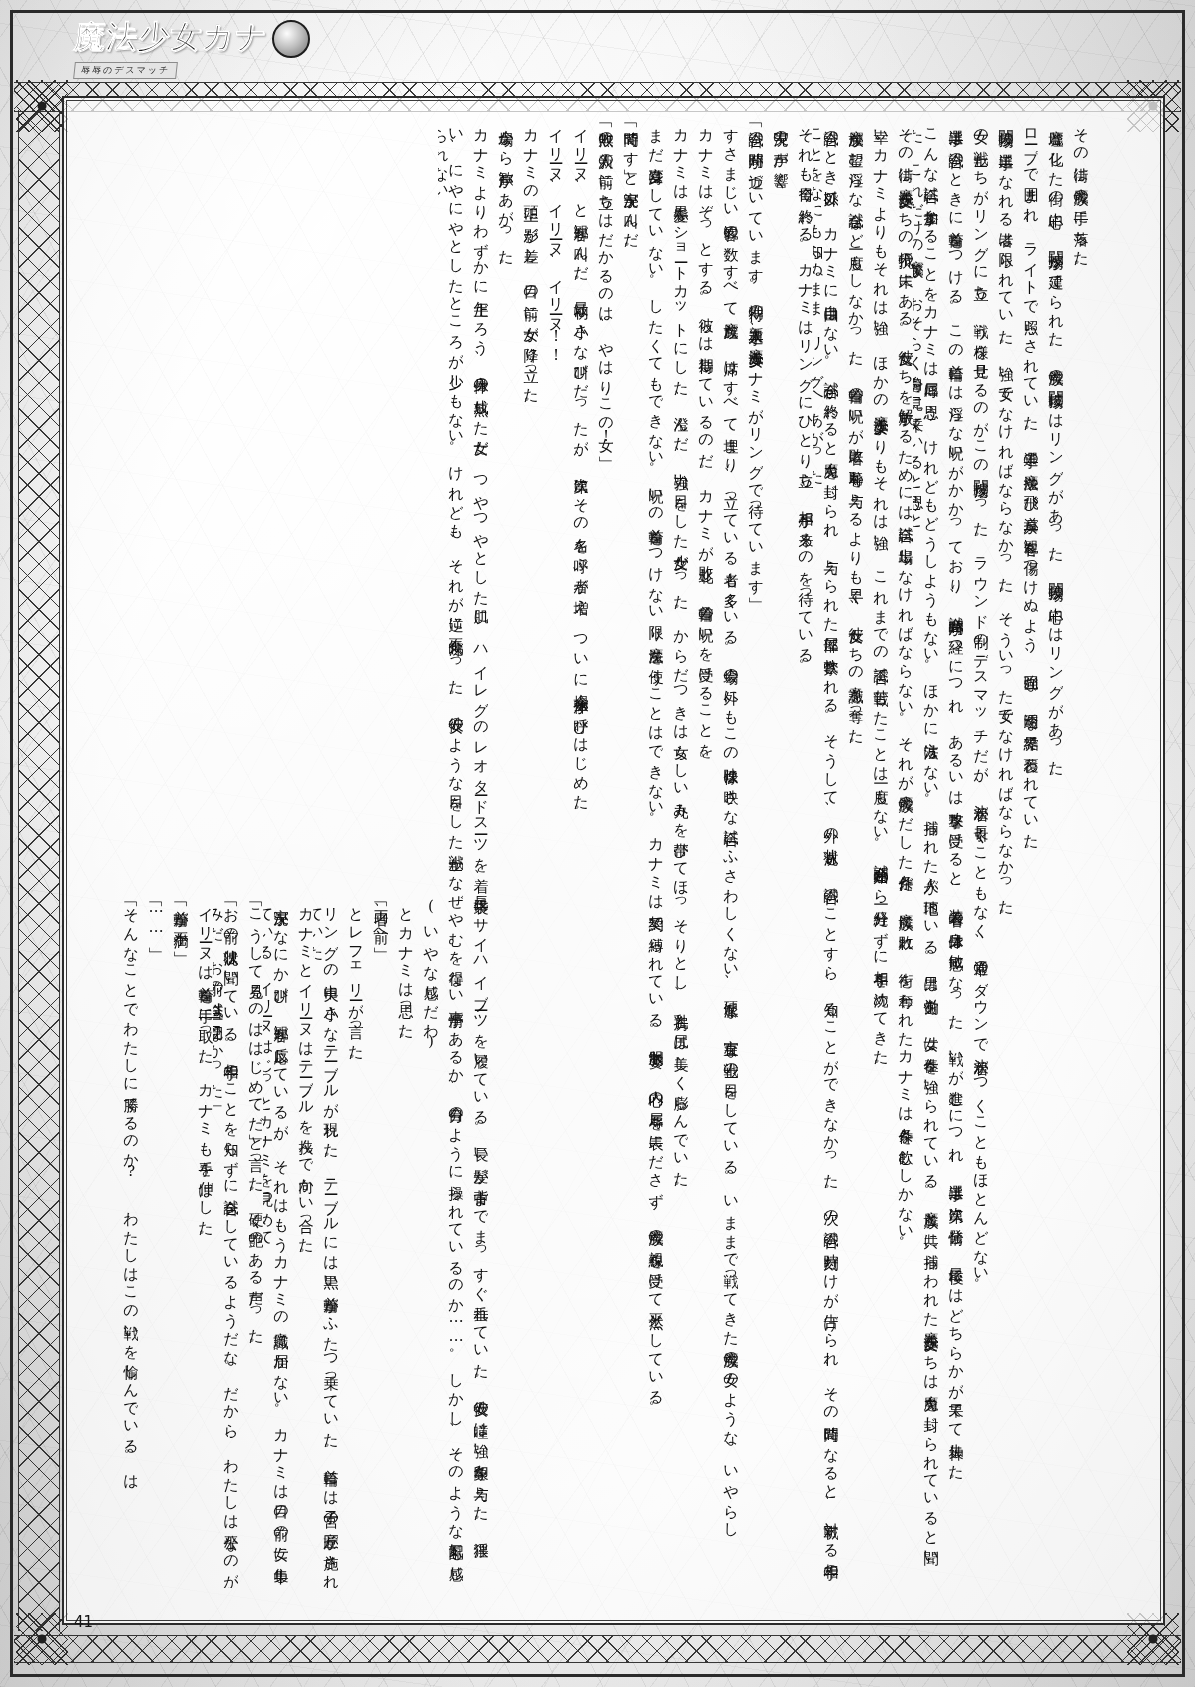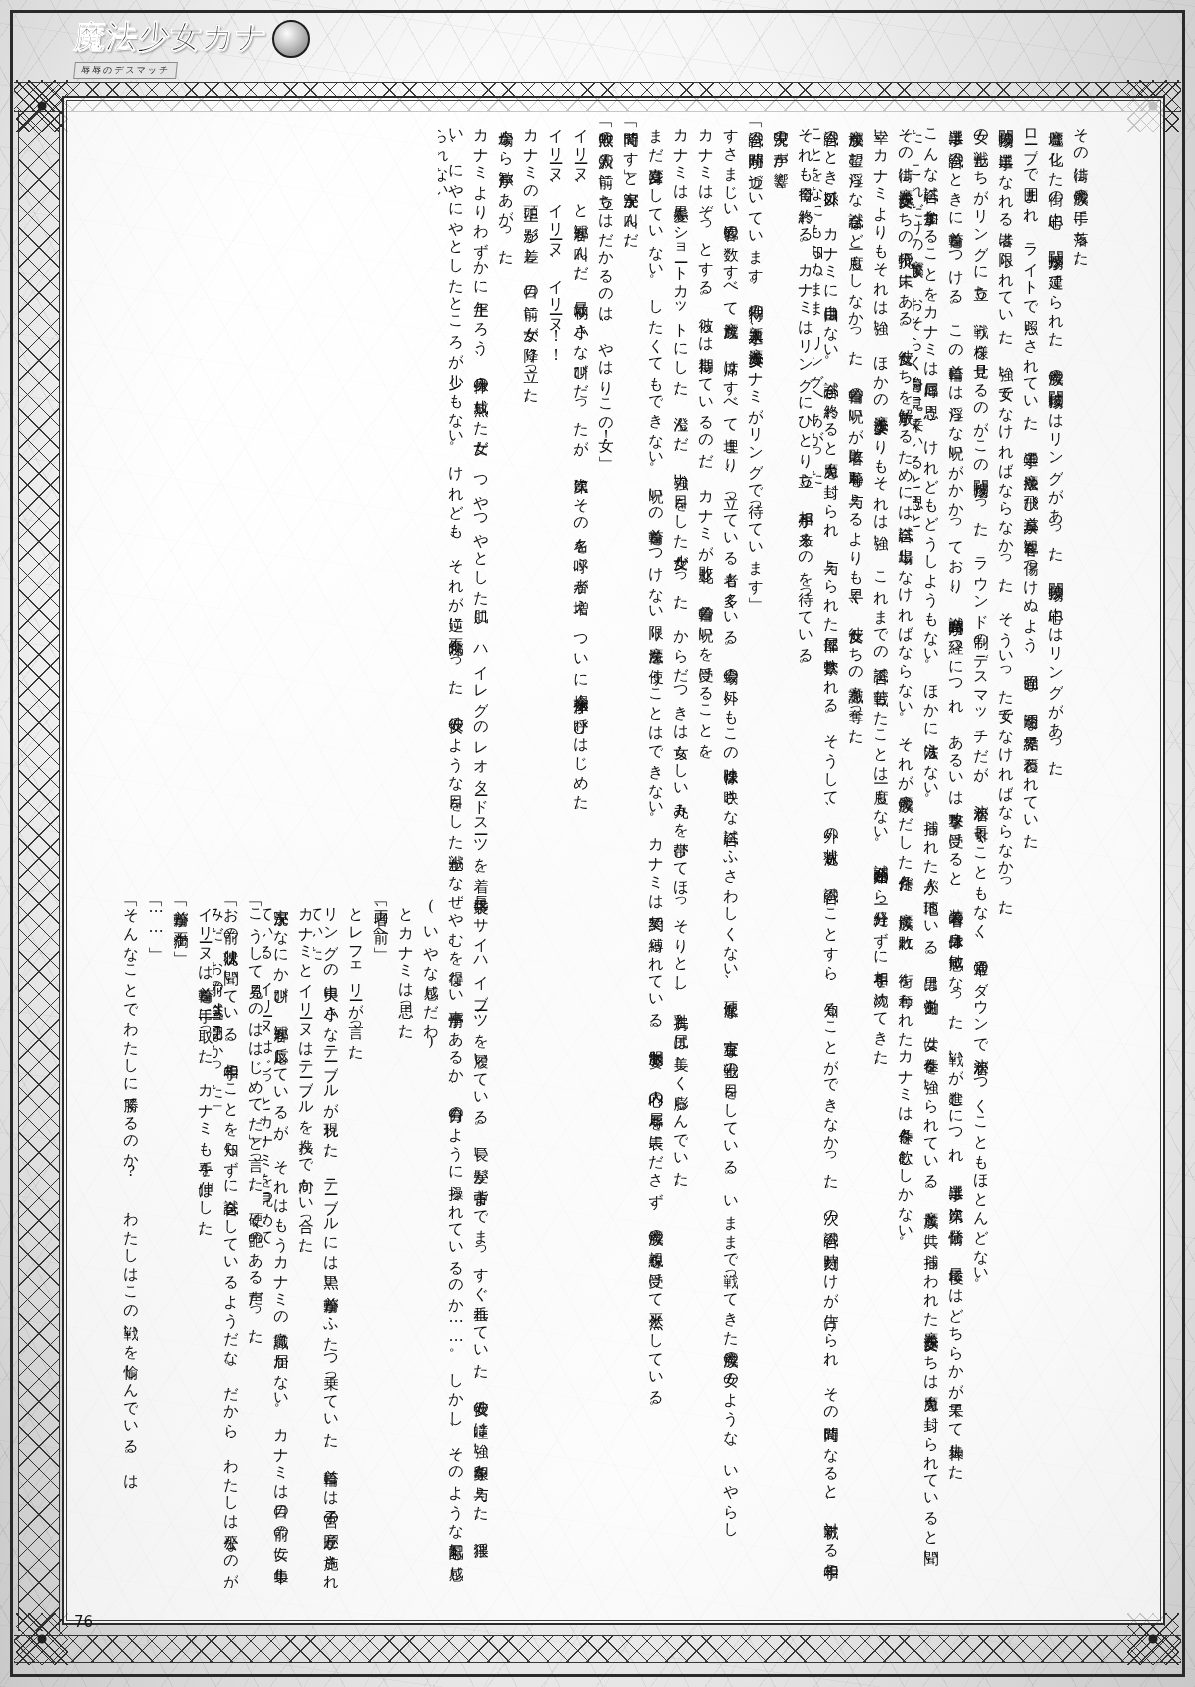--- a/index.html
+++ b/index.html
@@ -250,14 +250,14 @@
     <div class="col lower short">カナミとイリーヌはテーブルを挟んで向かい合った。</div>
     <div class="col lower short">実況がなにか叫び、観客が反応しているが、それはもうカナミの意識に届かない。カナミは目の前の女に集中している。イリーヌはじっとカナミを見つめて、</div>
     <div class="col lower short quote">「こうして見るのははじめてだ」と言った。硬く艶のある声だった。</div>
     <div class="col lower short quote">「お前の状況は聞いている。相手のことを知らずに試合をしているようだな。だから、わたしは公平なのが好みだ。お前の試合は一切見なかった」</div>
     <div class="col lower short">イリーヌは首輪を手に取った。カナミも手を伸ばした。</div>
     <div class="col lower short quote">「首輪が不満か」</div>
     <div class="col lower short quote">「……」</div>
     <div class="col lower short quote">「そんなことでわたしに勝てるのか? わたしはこの戦いを愉しんでいる。は</div>
   </div>
 
-  <div class="page-number">76</div>
+  <div class="page-number">41</div>
 </div>
 
 </body></html>

